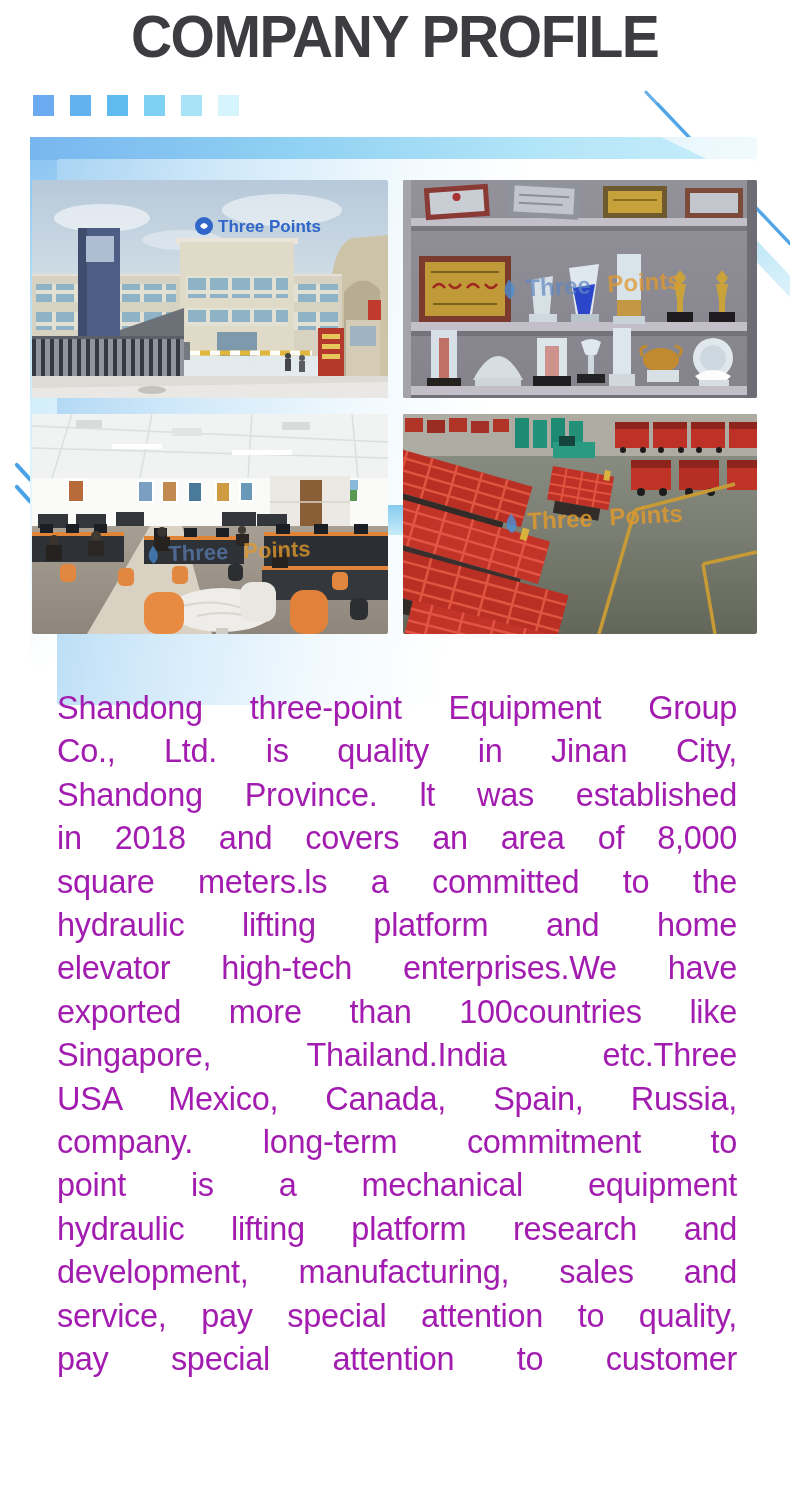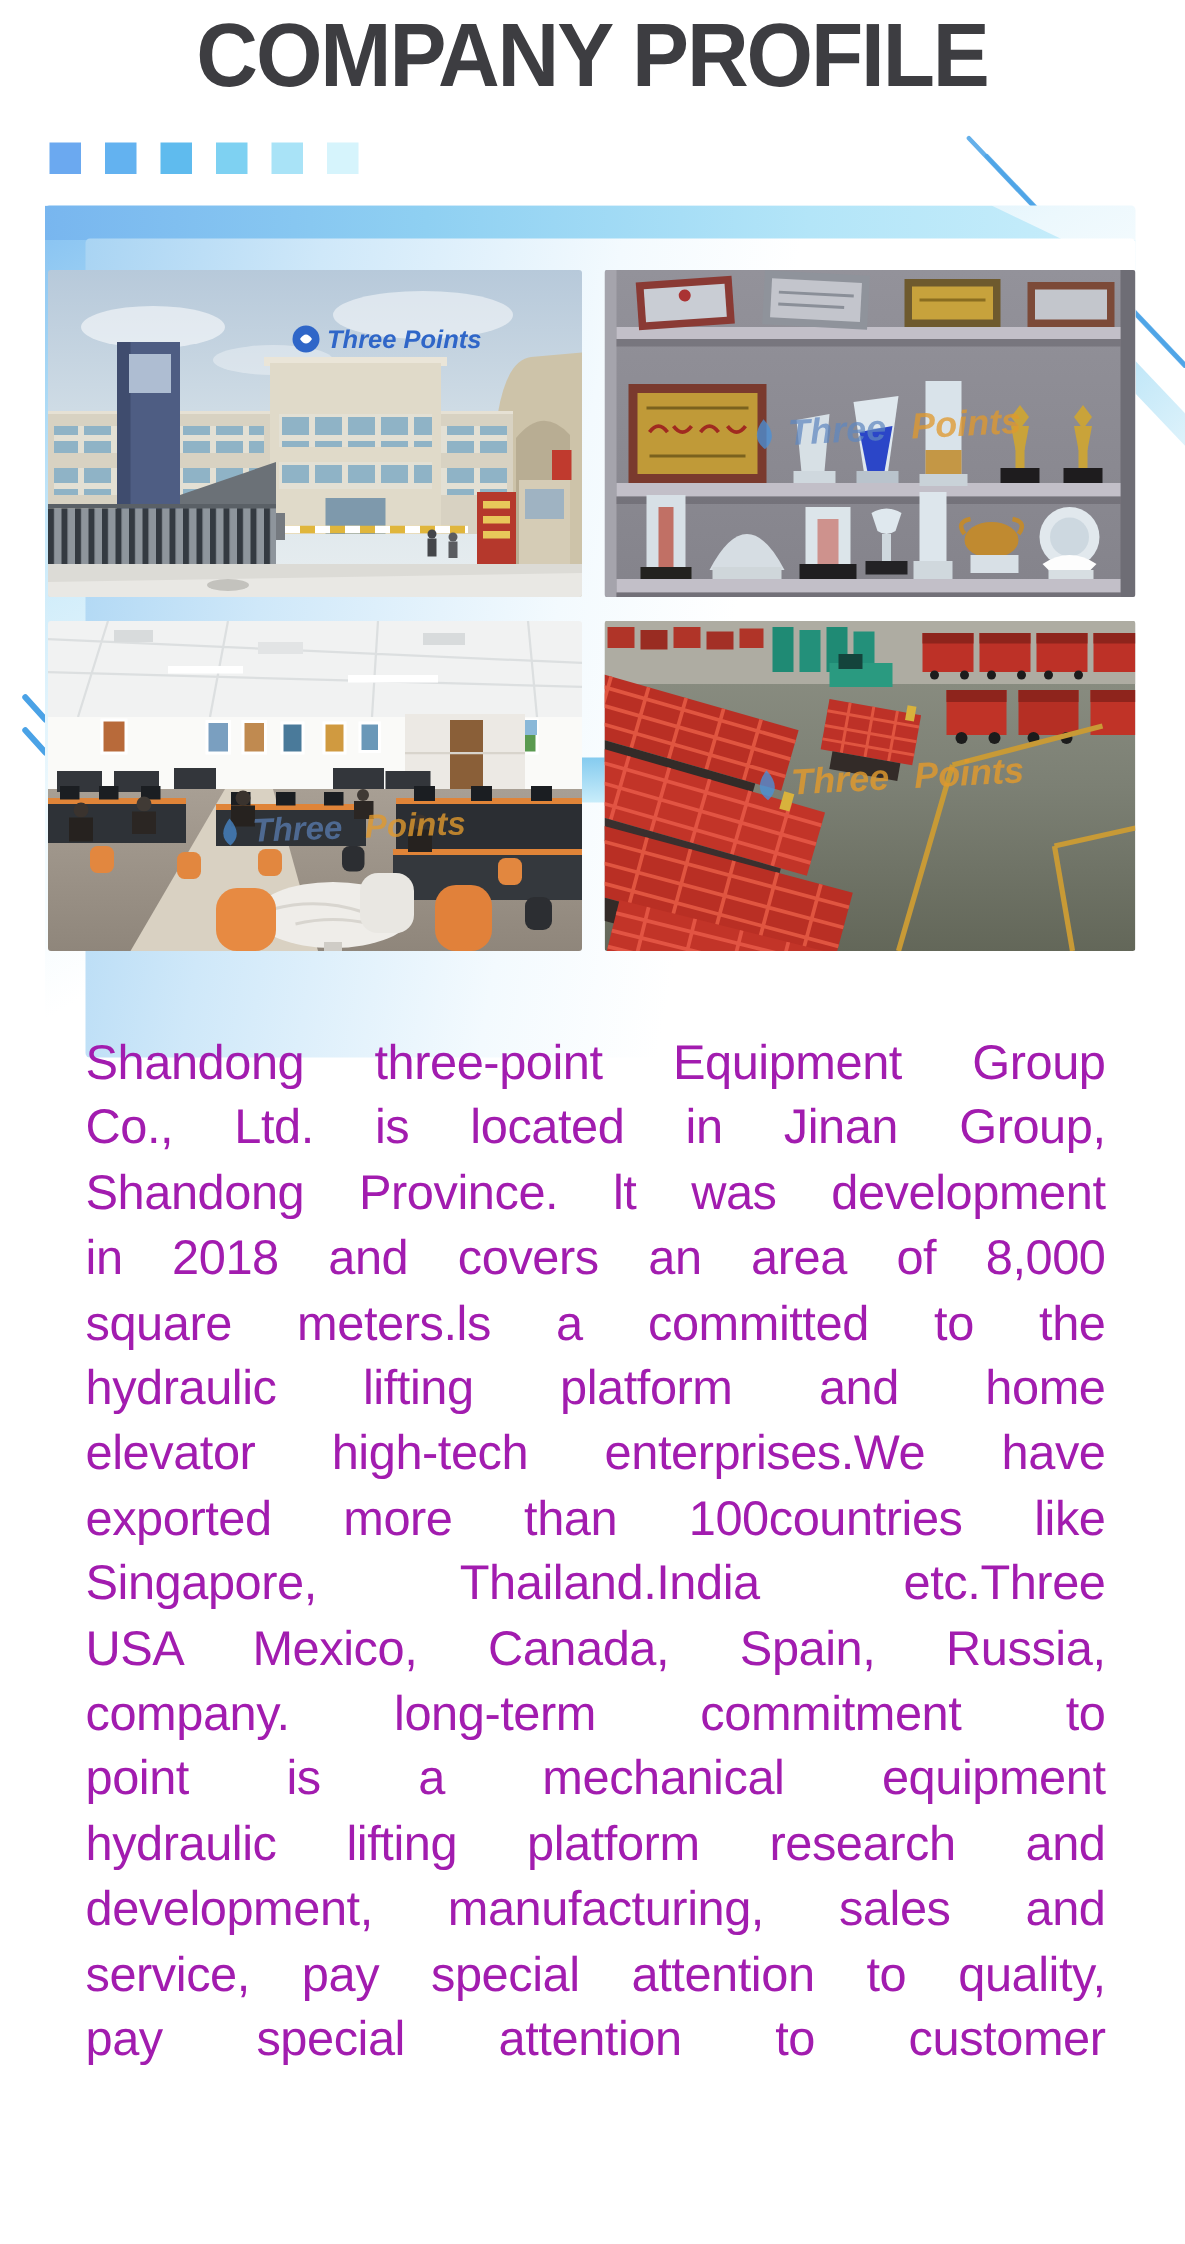--- a/index.html
+++ b/index.html
@@ -34,21 +34,21 @@
         background:linear-gradient(to right,#78b6ef 0%,#8fd0f2 35%,#b3e5f8 70%,#c9eefb 100%);
         clip-path:polygon(0 0,86.8% 0,93.4% 100%,0 100%);}
   .wedge{position:absolute;left:661px;top:160px;width:96px;height:20px;background:#c6ecfa;
          clip-path:polygon(50% 0,100% 0,100% 100%);}
   .inner-panel{position:absolute;left:57px;top:159px;width:700px;height:546px;border-radius:3px;
          background:linear-gradient(100deg,#a9d4f3 0%,#cfe8f9 20%,#f3fafe 45%,#ffffff 60%);}
   .gap-accent{position:absolute;left:388px;top:505px;width:15px;height:30px;
          background:linear-gradient(#85cbef,#c9edfa);}
 
   
-  .photo{position:absolute;overflow:hidden;border-radius:2px;font-style:italic;}
+  .photo{position:absolute;overflow:hidden;border-radius:2px;}
   .photo svg{display:block;}
   .ph-factory{left:32px;top:180px;width:356px;height:218px;}
   .ph-awards{left:403px;top:180px;width:354px;height:218px;}
   .ph-office{left:32px;top:414px;width:356px;height:220px;}
   .ph-warehouse{left:403px;top:414px;width:354px;height:220px;}
   svg text{font-family:"Liberation Sans","DejaVu Sans",sans-serif;font-weight:bold;}
 
   
   .about{position:absolute;left:57px;top:687px;width:680px;}
   .para-line{font-size:32.5px;line-height:43.4px;color:#a21caf;letter-spacing:-0.3px;
@@ -440,22 +440,22 @@
         <text x="26" y="17" font-size="24">
           <tspan opacity=".9" fill="#e0992e">Three</tspan>
           <tspan dx="10" opacity=".9" fill="#e0992e">Points</tspan>
         </text>
       </g>
     </svg>
   </div>
 
   <div class="about">
       <div class="para-line">Shandong three-point Equipment Group</div>
-      <div class="para-line">Co., Ltd. is located in Jinan Group,</div>
-      <div class="para-line">Shandong Province. lt was development</div>
+      <div class="para-line">Co., Ltd. is quality in Jinan City,</div>
+      <div class="para-line">Shandong Province. lt was established</div>
       <div class="para-line">in 2018 and covers an area of 8,000</div>
       <div class="para-line">square meters.ls a committed to the</div>
       <div class="para-line">hydraulic lifting platform and home</div>
       <div class="para-line">elevator high-tech enterprises.We have</div>
       <div class="para-line">exported more than 100countries like</div>
       <div class="para-line">Singapore, Thailand.India etc.Three</div>
       <div class="para-line">USA Mexico, Canada, Spain, Russia,</div>
       <div class="para-line">company. long-term commitment to</div>
       <div class="para-line">point is a mechanical equipment</div>
       <div class="para-line">hydraulic lifting platform research and</div>

